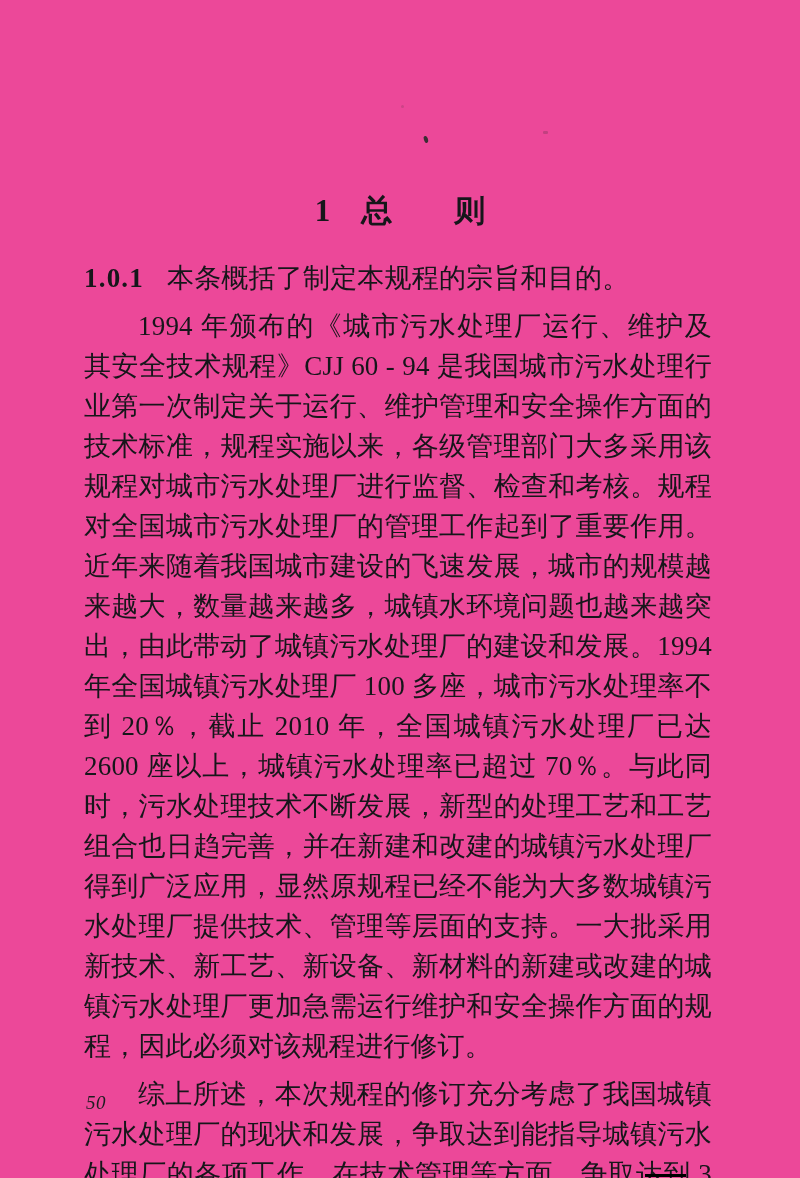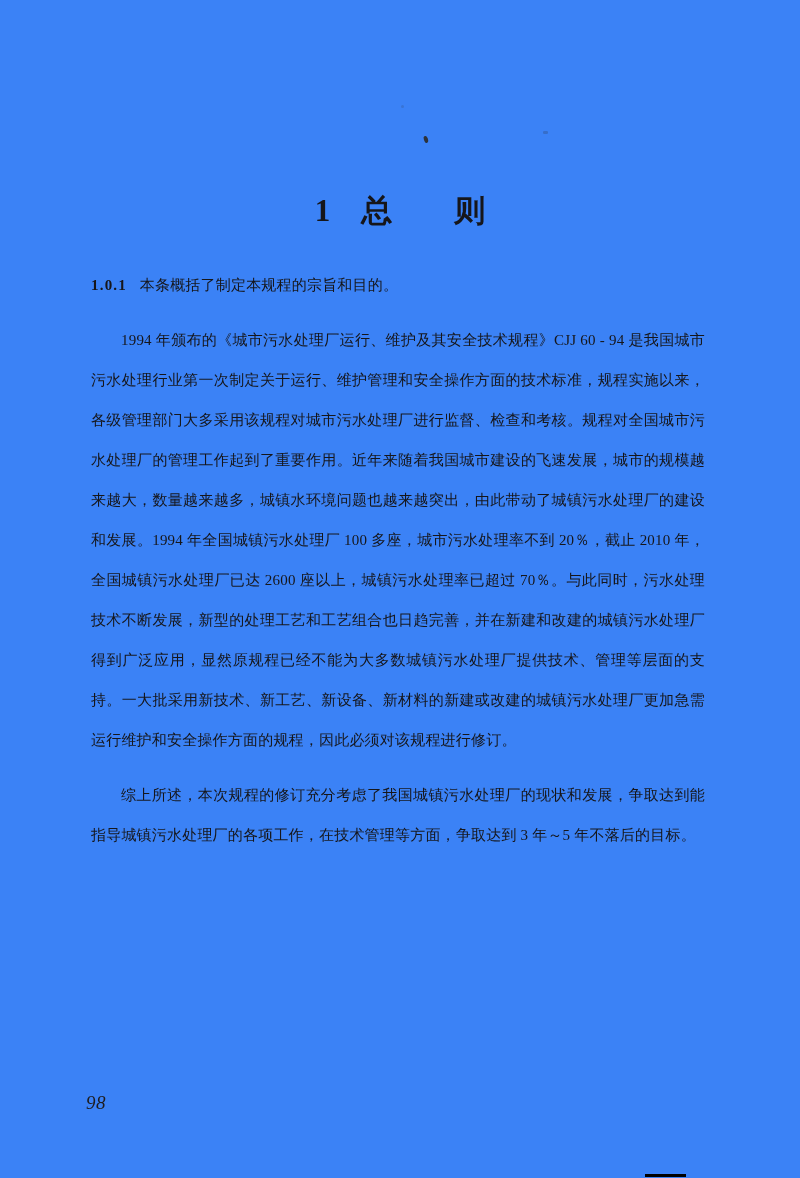--- a/index.html
+++ b/index.html
@@ -14,21 +14,21 @@
     position: relative;
     overflow: hidden;
     font-family: "Liberation Serif", "DejaVu Serif", serif;
     color: #16161a;
     -webkit-font-smoothing: antialiased;
   }
 
   .page {
     position: absolute;
     inset: 0;
-    background: #3b82f6;
+    background: #ec4899;
   }
 
   
   .speck {
     position: absolute;
     background: #2b2b2b;
     border-radius: 50%;
     pointer-events: none;
   }
   .speck-a { left: 424px; top: 136px; width: 4px;   height: 7px;  border-radius: 40% 50% 60% 50%; opacity: .92; transform: rotate(-18deg); }
@@ -56,25 +56,25 @@
     left: 76px;
     top: 250px;
     width: 644px;
     font-size: 22.6px;
     line-height: 40px;
     text-align: justify;
     text-justify: inter-ideograph;
   }
 
   .para {
-    margin: 15px;
+    margin: 8px;
     text-align: justify;
     text-justify: inter-ideograph;
     text-indent: 2em;
-    font-size: 15px;
+    font-size: 27px;
     line-height: 40px;
     letter-spacing: 0.2px;
   }
 
   .clause-no {
     font-weight: bold;
     letter-spacing: 1.2px;
     margin-right: 0.85em;
   }
 
@@ -121,17 +121,17 @@
       <span class="clause-no">1.0.1</span><span>本条概括了制定本规程的宗旨和目的。</span>
     </p>
 
     <p class="para">1994 年颁布的《城市污水处理厂运行、维护及其安全技术规程》CJJ 60 - 94 是我国城市污水处理行业第一次制定关于运行、维护管理和安全操作方面的技术标准，规程实施以来，各级管理部门大多采用该规程对城市污水处理厂进行监督、检查和考核。规程对全国城市污水处理厂的管理工作起到了重要作用。近年来随着我国城市建设的飞速发展，城市的规模越来越大，数量越来越多，城镇水环境问题也越来越突出，由此带动了城镇污水处理厂的建设和发展。1994 年全国城镇污水处理厂 100 多座，城市污水处理率不到 20％，截止 2010 年，全国城镇污水处理厂已达 2600 座以上，城镇污水处理率已超过 70％。与此同时，污水处理技术不断发展，新型的处理工艺和工艺组合也日趋完善，并在新建和改建的城镇污水处理厂得到广泛应用，显然原规程已经不能为大多数城镇污水处理厂提供技术、管理等层面的支持。一大批采用新技术、新工艺、新设备、新材料的新建或改建的城镇污水处理厂更加急需运行维护和安全操作方面的规程，因此必须对该规程进行修订。</p>
 
 
     <p class="para">综上所述，本次规程的修订充分考虑了我国城镇污水处理厂的现状和发展，争取达到能指导城镇污水处理厂的各项工作，在技术管理等方面，争取达到 3 年～5 年不落后的目标。</p>
 
   </div>
 
-  <div class="folio">98</div>
+  <div class="folio">50</div>
 
   <div class="edge-rule"></div>
 
 </div>
 
 </body></html>

